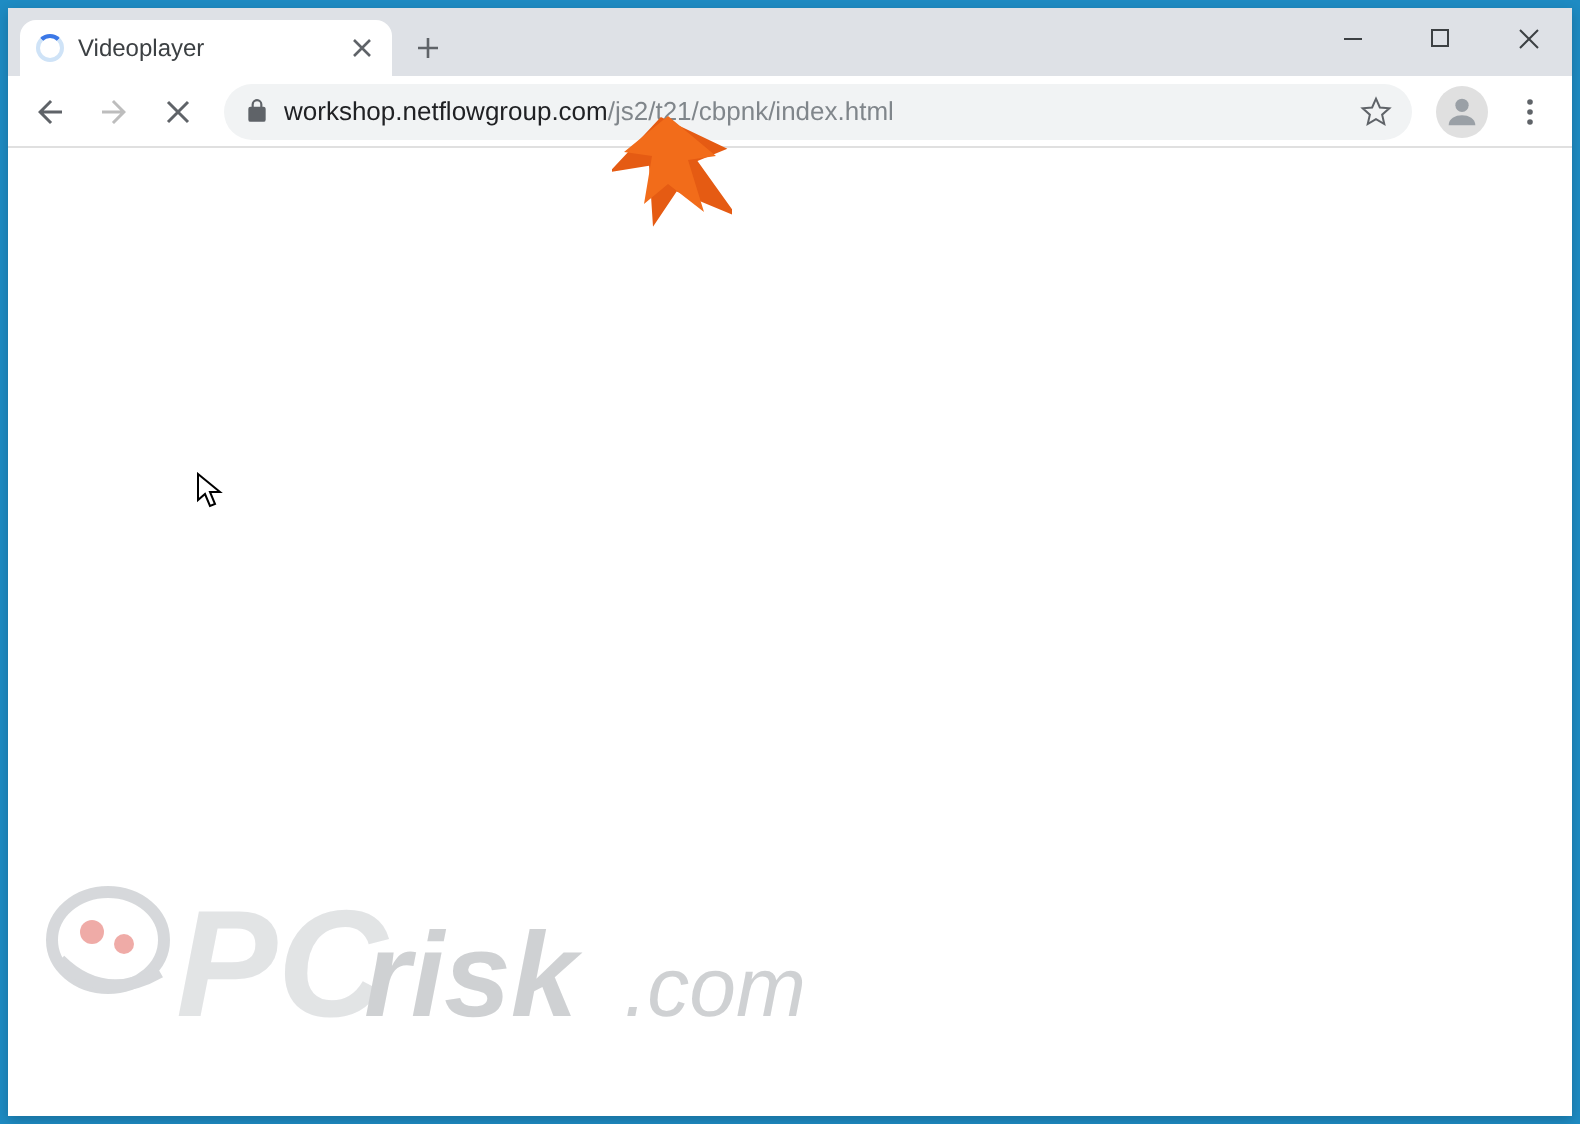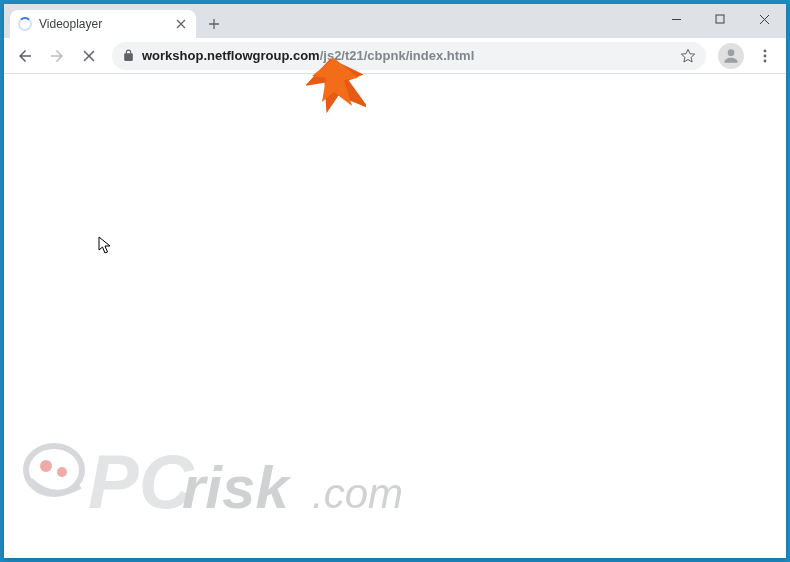--- a/index.html
+++ b/index.html
@@ -106,21 +106,21 @@
     border-radius: 14px;
     display: flex;
     align-items: center;
     padding: 0 10px;
     margin: 0 6px;
     gap: 7px;
     font-size: 13px;
     color: #5f6368;
   }
   .lock { color: #5f6368; flex-shrink: 0; display: flex; }
-  .url { flex: 1; white-space: nowrap; overflow: hidden; color: #80868b; font-weight: bold; }
+  .url { flex: 1; white-space: nowrap; overflow: hidden; color: #80868b; }
   .url .host { color: #202124; }
   .star { color: #5f6368; cursor: pointer; display: flex; }
   .avatar {
     width: 26px; height: 26px;
     border-radius: 50%;
     background: #e0e0e0;
     display: flex; align-items: center; justify-content: center;
     margin: 0 4px;
     cursor: pointer;
   }

